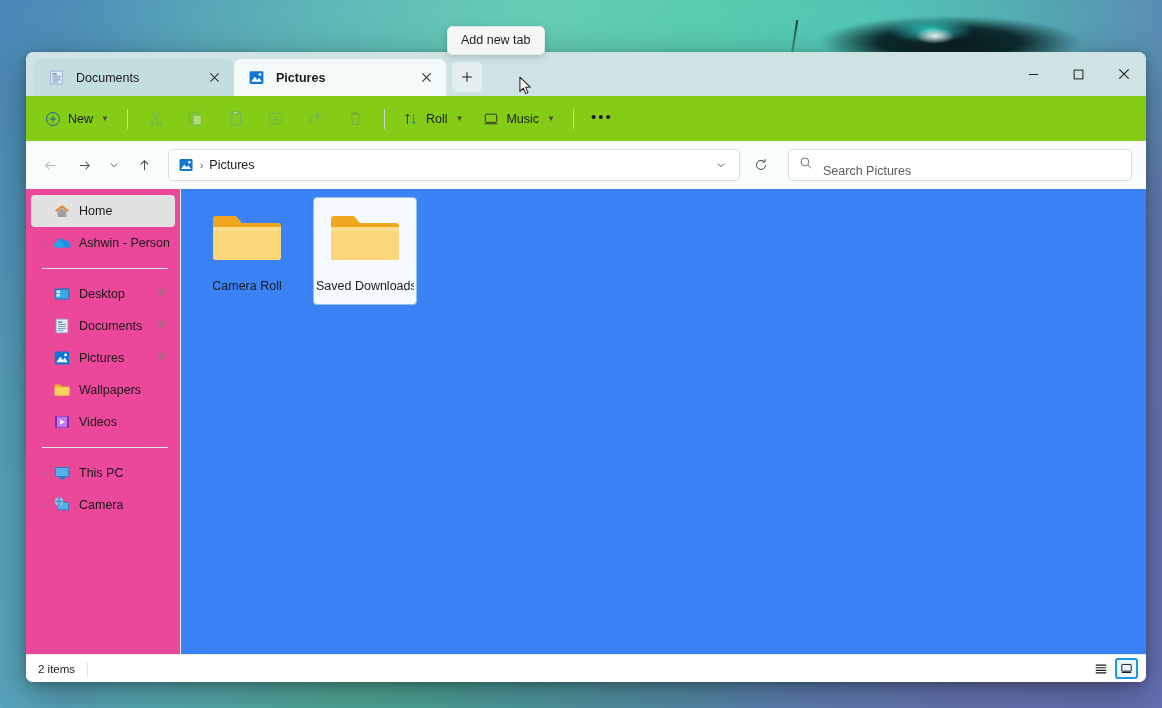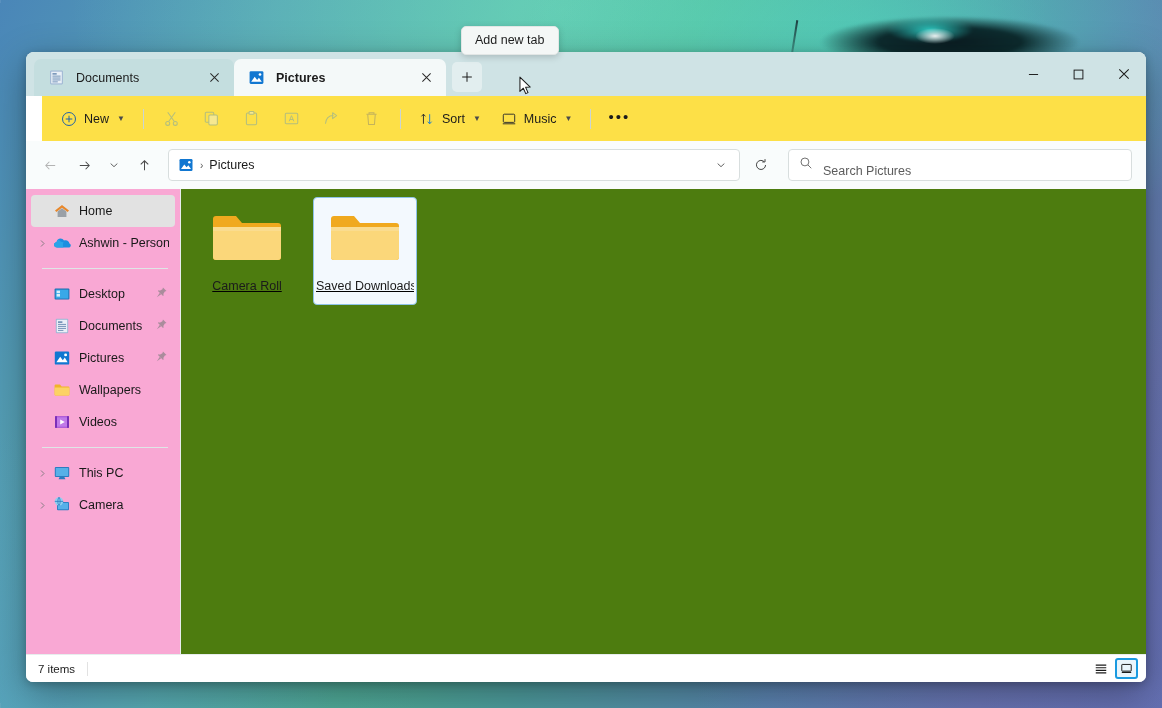--- a/index.html
+++ b/index.html
@@ -48,21 +48,21 @@
   #wallpaper-stalk {
     position: absolute;
     left: 793px; top: 20px; width: 2px; height: 42px;
     background: linear-gradient(to bottom, rgba(20,40,45,.85), rgba(20,40,45,.15));
     transform: rotate(9deg);
   }
 
   
   #tooltip {
     position: absolute;
-    left: 461px; top: 26px;
+    left: 447px; top: 26px;
     padding: 6px 13px 7px;
     background: #f4f7f6;
     border: 1px solid #e2e6e5;
     border-radius: 5px;
     font-size: 12.5px;
     color: #1d1d1d;
     box-shadow: 0 2px 7px rgba(0,0,0,.18);
     z-index: 60;
     white-space: nowrap;
   }
@@ -140,27 +140,26 @@
   }
   .win-btn {
     width: 45px; height: 44px;
     display: flex; align-items: center; justify-content: center;
     color: #1b1b1b;
   }
 
   
   #commandbar {
     height: 45px;
-    background: #fde047;
+    background: #84cc16;
     display: flex;
     align-items: center;
     gap: 2px;
     padding: 0 10px;
     flex: 0 0 auto;
-    margin-left: 16px;
   }
   .cmd-btn {
     height: 32px;
     display: flex; align-items: center; gap: 7px;
     padding: 0 9px;
     border-radius: 4px;
     font-size: 12.5px;
     color: #1b1b1b;
     white-space: nowrap;
   }
@@ -237,21 +236,21 @@
     flex: 1; min-width: 0; margin-top: 12px;
   }
   #search-input::placeholder { color: #5c5c5c; }
 
   
   #body { flex: 1; display: flex; min-height: 0; background: #ffffff; }
 
   
   #sidebar {
     width: 155px;
-    background: #f9a8d4;
+    background: #ec4899;
     border-right: 1px solid #e7eded;
     padding: 6px 0 0 0;
     overflow: hidden;
     flex: 0 0 auto;
   }
   .nav-item {
     height: 32px;
     display: flex;
     align-items: center;
     margin: 0 5px;
@@ -267,21 +266,21 @@
   }
   .nav-ico { width: 18px; height: 18px; flex: 0 0 auto; margin-right: 8px; }
   .nav-label { font-size: 12.5px; color: #191919; white-space: nowrap; overflow: hidden; flex: 1; }
   .nav-pin { width: 14px; flex: 0 0 auto; opacity: .62; }
   .nav-divider {
     height: 1px; background: #dfe6e6;
     margin: 9px 12px 9px 16px;
   }
 
   
-  #content { flex: 1; position: relative; background: #4d7c0f; padding: 8px 16px 0 14px; text-decoration: underline; }
+  #content { flex: 1; position: relative; background: #3b82f6; padding: 8px 16px 0 14px; }
   #grid { display: flex; flex-wrap: wrap; align-content: flex-start; }
   .folder-item {
     width: 104px; height: 108px;
     margin: 0 14px 8px 0;
     border-radius: 4px;
     display: flex; flex-direction: column;
     align-items: center; justify-content: flex-start;
     padding-top: 9px;
     border: 1px solid transparent;
   }
@@ -451,21 +450,21 @@
         </svg>
       </div>
 
       <div class="cmd-sep"></div>
 
       <div class="cmd-btn">
         <svg viewBox="0 0 18 18" width="16" height="16">
           <path d="M5 14.4 V3.6 M5 3.6 L2.8 6 M5 3.6 L7.2 6" stroke="#2b2b2b" stroke-width="1.05" fill="none"></path>
           <path d="M12 3.6 V14.4 M12 14.4 L9.8 12 M12 14.4 L14.2 12" stroke="#1b7ed0" stroke-width="1.05" fill="none"></path>
         </svg>
-        <span>Sort</span>
+        <span>Roll</span>
         <span class="chev">▼</span>
       </div>
 
       <div class="cmd-btn">
         <svg viewBox="0 0 18 18" width="16" height="16">
           <rect x="2.6" y="3.6" width="12.8" height="9.2" rx="1.1" stroke="#2b2b2b" stroke-width="1.05" fill="none"></rect>
           <path d="M2 14.4 H16" stroke="#2b2b2b" stroke-width="1.05"></path>
         </svg>
         <span>Music</span>
         <span class="chev">▼</span>
@@ -709,21 +708,21 @@
               </svg>
             </span>
             <span class="folder-name">Saved Downloads</span>
           </div>
 
         </div>
       </div>
     </div>
 
     <div id="statusbar">
-      <span id="status-text">7 items</span>
+      <span id="status-text">2 items</span>
       <div id="view-toggles">
         <div class="view-toggle">
           <svg viewBox="0 0 16 16" width="14" height="14">
             <path d="M2 3.6 H14 M2 6.6 H14 M2 9.6 H14 M2 12.4 H14" stroke="#1b1b1b" stroke-width="1.3"></path>
           </svg>
         </div>
         <div class="view-toggle active">
           <svg viewBox="0 0 16 16" width="13" height="13">
             <rect x="2.2" y="3" width="11.6" height="8.2" rx="0.6" stroke="#1b1b1b" stroke-width="1.2" fill="none"></rect>
             <path d="M2.2 12.8 H13.8" stroke="#1b1b1b" stroke-width="1.4"></path>

